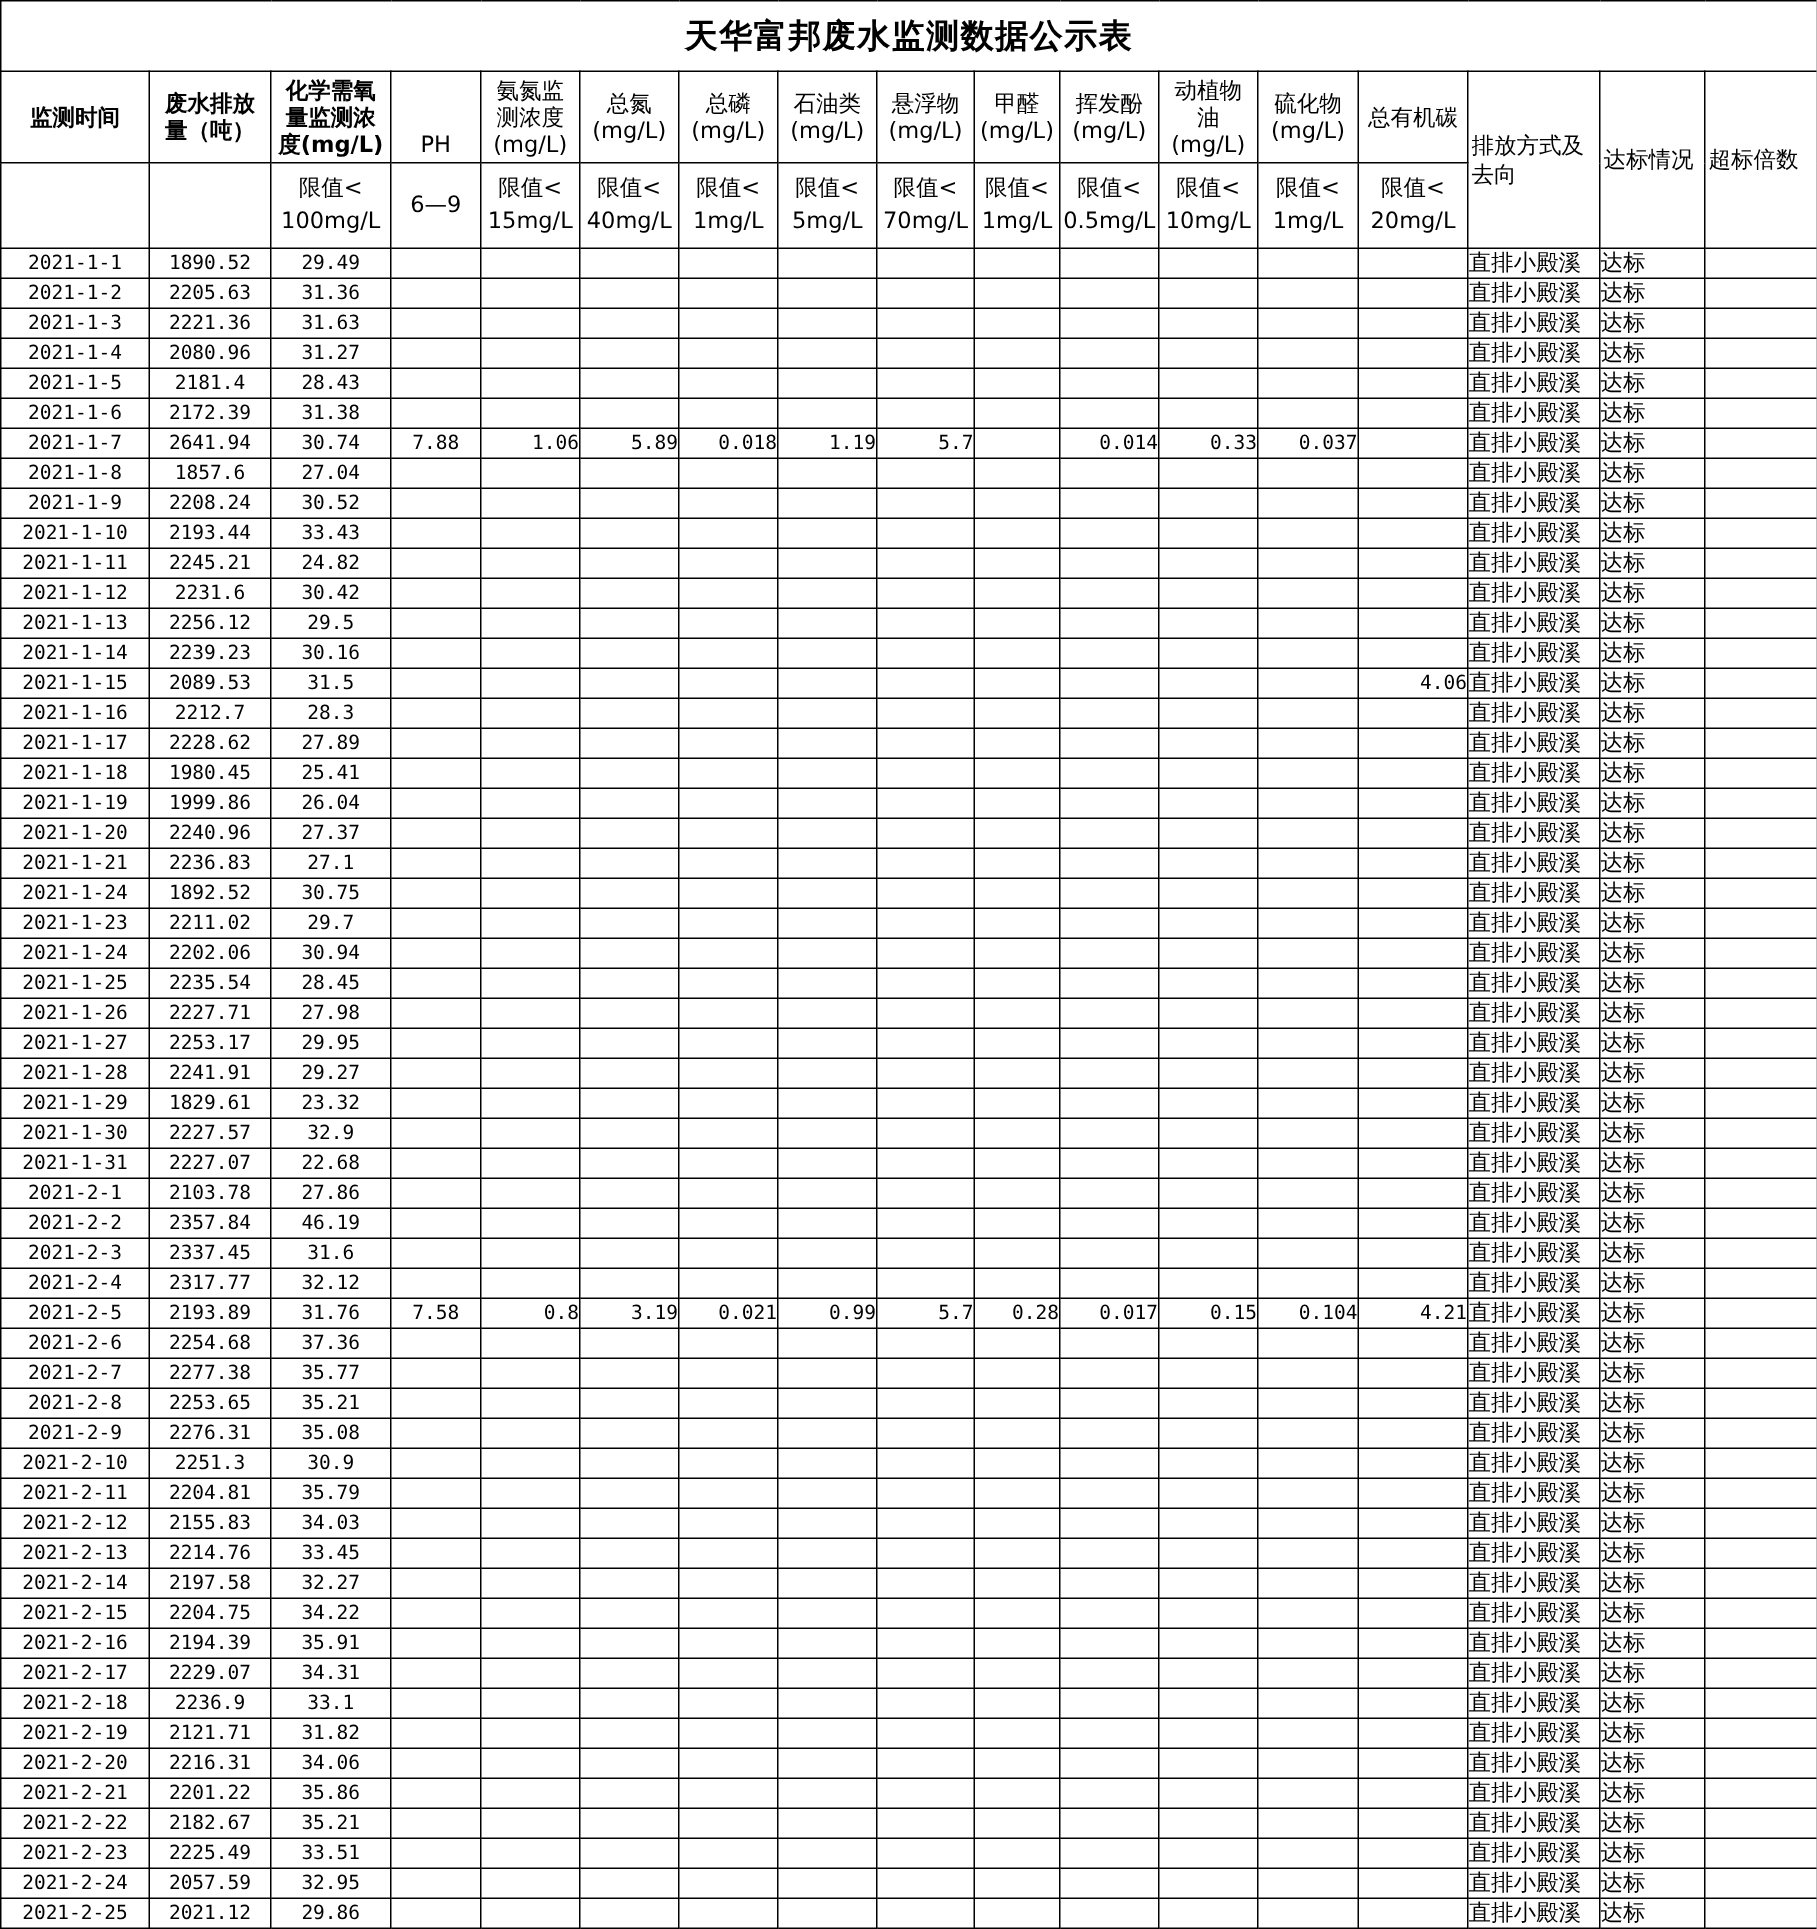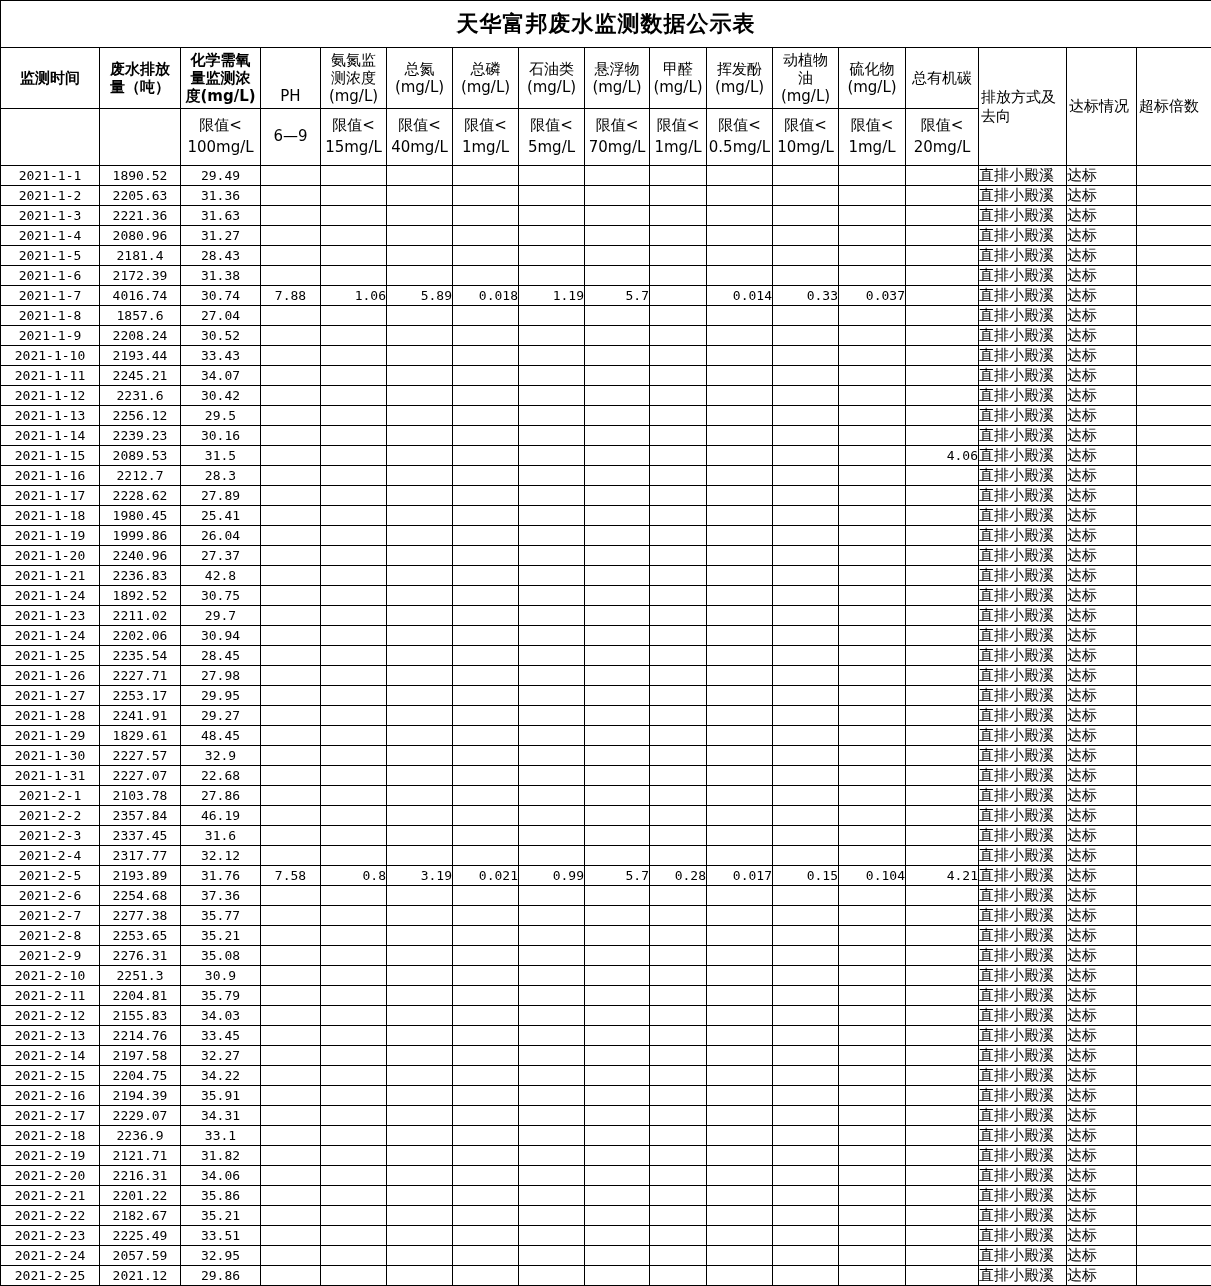--- a/index.html
+++ b/index.html
@@ -260,21 +260,21 @@
         <td class="c10"></td>
         <td class="c11"></td>
         <td class="c12"></td>
         <td class="c13"></td>
         <td class="c14">直排小殿溪</td>
         <td class="c15">达标</td>
         <td class="c16"></td>
       </tr>
       <tr>
         <td class="c0">2021-1-7</td>
-        <td class="c1">4016.74</td>
+        <td class="c1">2641.94</td>
         <td class="c2">30.74</td>
         <td class="c3">7.88</td>
         <td class="c4">1.06</td>
         <td class="c5">5.89</td>
         <td class="c6">0.018</td>
         <td class="c7">1.19</td>
         <td class="c8">5.7</td>
         <td class="c9"></td>
         <td class="c10">0.014</td>
         <td class="c11">0.33</td>
@@ -337,21 +337,21 @@
         <td class="c11"></td>
         <td class="c12"></td>
         <td class="c13"></td>
         <td class="c14">直排小殿溪</td>
         <td class="c15">达标</td>
         <td class="c16"></td>
       </tr>
       <tr>
         <td class="c0">2021-1-11</td>
         <td class="c1">2245.21</td>
-        <td class="c2">34.07</td>
+        <td class="c2">24.82</td>
         <td class="c3"></td>
         <td class="c4"></td>
         <td class="c5"></td>
         <td class="c6"></td>
         <td class="c7"></td>
         <td class="c8"></td>
         <td class="c9"></td>
         <td class="c10"></td>
         <td class="c11"></td>
         <td class="c12"></td>
@@ -527,21 +527,21 @@
         <td class="c11"></td>
         <td class="c12"></td>
         <td class="c13"></td>
         <td class="c14">直排小殿溪</td>
         <td class="c15">达标</td>
         <td class="c16"></td>
       </tr>
       <tr>
         <td class="c0">2021-1-21</td>
         <td class="c1">2236.83</td>
-        <td class="c2">42.8</td>
+        <td class="c2">27.1</td>
         <td class="c3"></td>
         <td class="c4"></td>
         <td class="c5"></td>
         <td class="c6"></td>
         <td class="c7"></td>
         <td class="c8"></td>
         <td class="c9"></td>
         <td class="c10"></td>
         <td class="c11"></td>
         <td class="c12"></td>
@@ -679,21 +679,21 @@
         <td class="c11"></td>
         <td class="c12"></td>
         <td class="c13"></td>
         <td class="c14">直排小殿溪</td>
         <td class="c15">达标</td>
         <td class="c16"></td>
       </tr>
       <tr>
         <td class="c0">2021-1-29</td>
         <td class="c1">1829.61</td>
-        <td class="c2">48.45</td>
+        <td class="c2">23.32</td>
         <td class="c3"></td>
         <td class="c4"></td>
         <td class="c5"></td>
         <td class="c6"></td>
         <td class="c7"></td>
         <td class="c8"></td>
         <td class="c9"></td>
         <td class="c10"></td>
         <td class="c11"></td>
         <td class="c12"></td>

